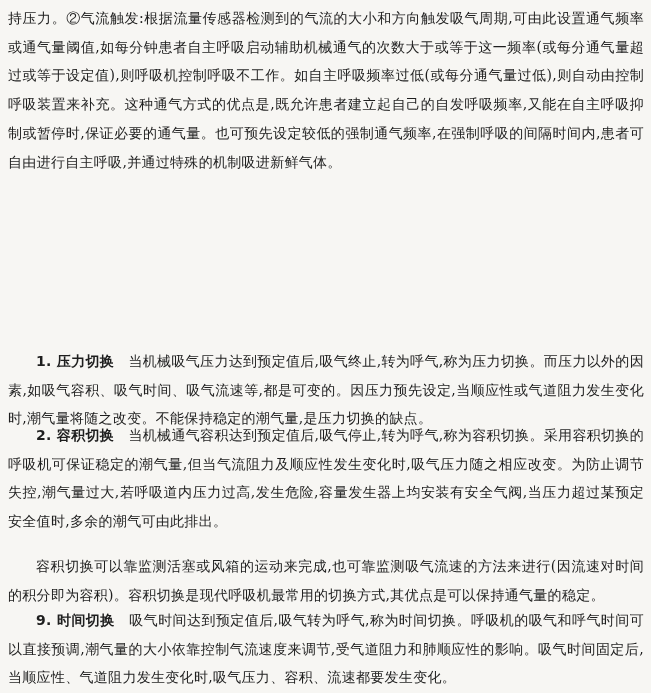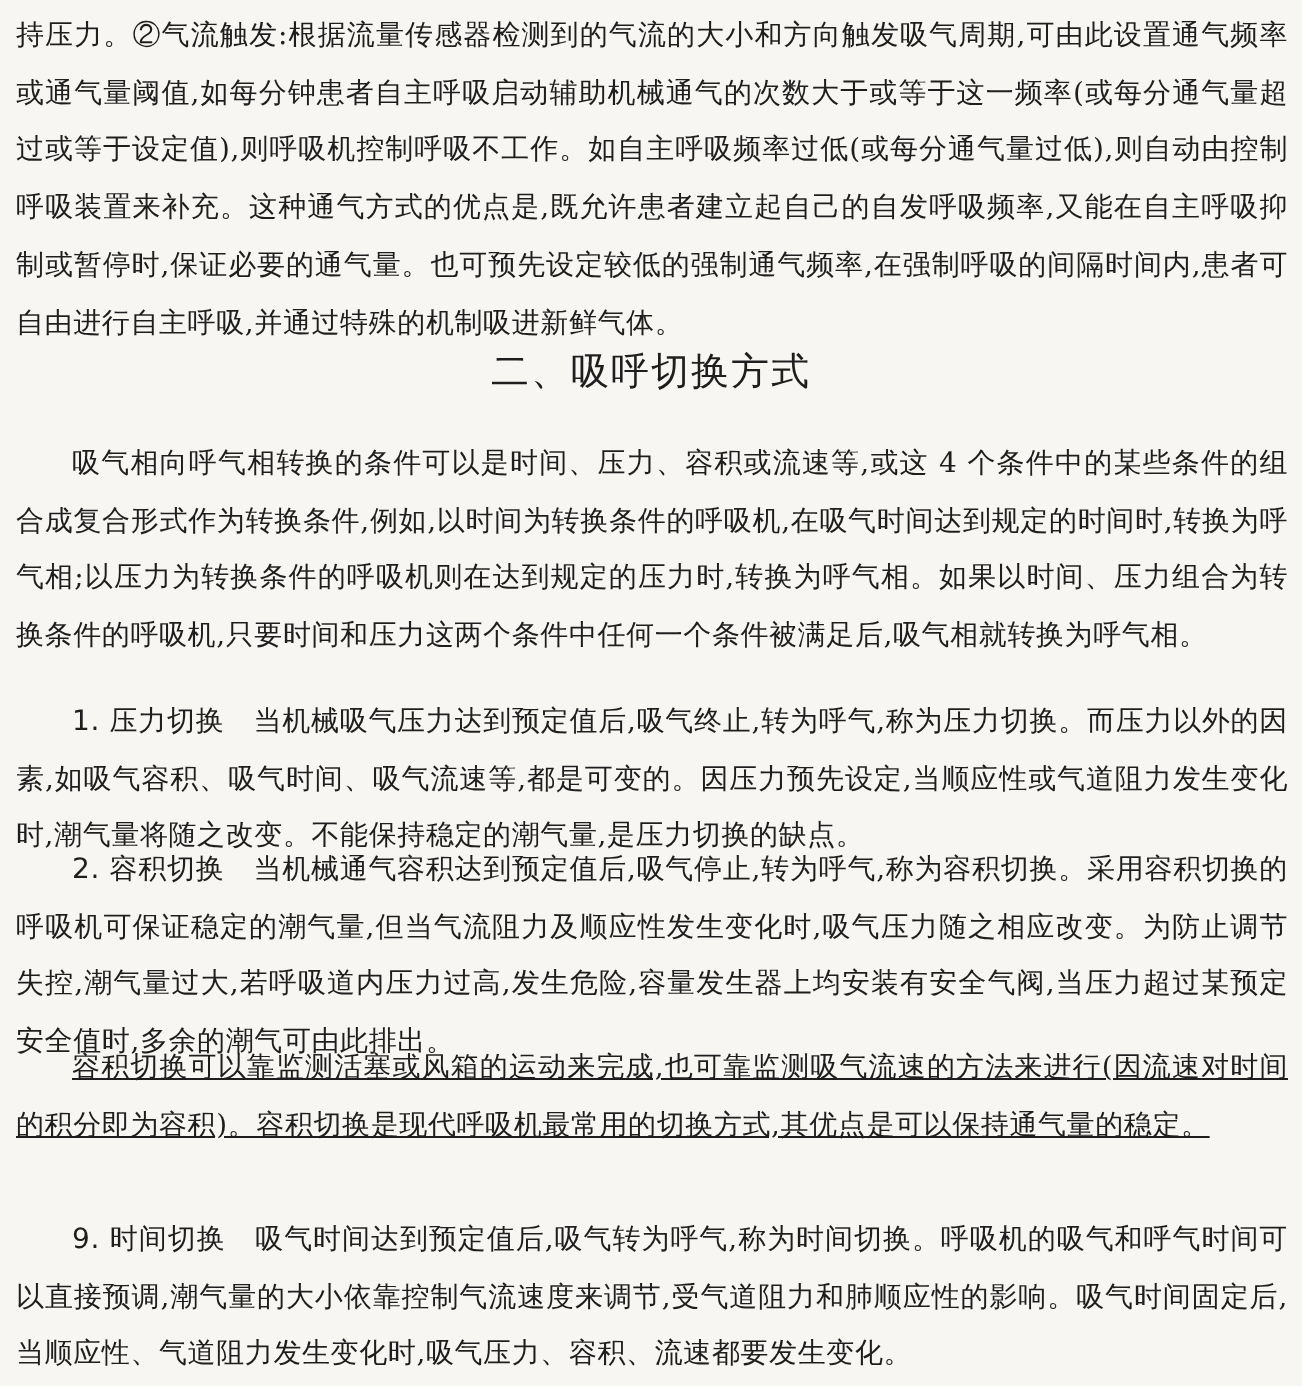--- a/index.html
+++ b/index.html
@@ -14,32 +14,30 @@
     position: absolute; left: 8px; width: 636px;
     font-size: 14px; line-height: 28.7px;
     text-align: justify; margin: 0; letter-spacing: 0.3px;
   }
   .indent { text-indent: 2em; }
   .heading {
     position: absolute; top: 172px; left: 0; width: 651px;
     text-align: center; font-size: 19px; line-height: 28px;
     letter-spacing: 1px;
   }
-  .bold { font-family: "DejaVu Sans", "Liberation Sans", sans-serif; font-weight: normal; }
+  .bold { font-family: "DejaVu Sans", "Liberation Sans", sans-serif; font-weight: bold; }
 </style>
 </head>
 <body>
 
 <div class="page">
   <p class="para" style="top:4px;">持压力。②气流触发:根据流量传感器检测到的气流的大小和方向触发吸气周期,可由此设置通气频率或通气量阈值,如每分钟患者自主呼吸启动辅助机械通气的次数大于或等于这一频率(或每分通气量超过或等于设定值),则呼吸机控制呼吸不工作。如自主呼吸频率过低(或每分通气量过低),则自动由控制呼吸装置来补充。这种通气方式的优点是,既允许患者建立起自己的自发呼吸频率,又能在自主呼吸抑制或暂停时,保证必要的通气量。也可预先设定较低的强制通气频率,在强制呼吸的间隔时间内,患者可自由进行自主呼吸,并通过特殊的机制吸进新鲜气体。</p>
 
-  <div class="heading">二、吸呼切换方式</div>
 
-  <p class="para indent" style="top:218px;">吸气相向呼气相转换的条件可以是时间、压力、容积或流速等,或这 4 个条件中的某些条件的组合成复合形式作为转换条件,例如,以时间为转换条件的呼吸机,在吸气时间达到规定的时间时,转换为呼气相;以压力为转换条件的呼吸机则在达到规定的压力时,转换为呼气相。如果以时间、压力组合为转换条件的呼吸机,只要时间和压力这两个条件中任何一个条件被满足后,吸气相就转换为呼气相。</p>
 
   <p class="para indent" style="top:347px;"><span class="bold">1. 压力切换</span>&nbsp;&nbsp;&nbsp;<span>当机械吸气压力达到预定值后,吸气终止,转为呼气,称为压力切换。而压力以外的因素,如吸气容积、吸气时间、吸气流速等,都是可变的。因压力预先设定,当顺应性或气道阻力发生变化时,潮气量将随之改变。不能保持稳定的潮气量,是压力切换的缺点。</span></p>
 
   <p class="para indent" style="top:421px;"><span class="bold">2. 容积切换</span>&nbsp;&nbsp;&nbsp;<span>当机械通气容积达到预定值后,吸气停止,转为呼气,称为容积切换。采用容积切换的呼吸机可保证稳定的潮气量,但当气流阻力及顺应性发生变化时,吸气压力随之相应改变。为防止调节失控,潮气量过大,若呼吸道内压力过高,发生危险,容量发生器上均安装有安全气阀,当压力超过某预定安全值时,多余的潮气可由此排出。</span></p>
 
-  <p class="para indent" style="top:520px;text-decoration:underline;">容积切换可以靠监测活塞或风箱的运动来完成,也可靠监测吸气流速的方法来进行(因流速对时间的积分即为容积)。容积切换是现代呼吸机最常用的切换方式,其优点是可以保持通气量的稳定。</p>
+  <p class="para indent" style="top:552px;">容积切换可以靠监测活塞或风箱的运动来完成,也可靠监测吸气流速的方法来进行(因流速对时间的积分即为容积)。容积切换是现代呼吸机最常用的切换方式,其优点是可以保持通气量的稳定。</p>
 
   <p class="para indent" style="top:606px;"><span class="bold">9. 时间切换</span>&nbsp;&nbsp;&nbsp;<span>吸气时间达到预定值后,吸气转为呼气,称为时间切换。呼吸机的吸气和呼气时间可以直接预调,潮气量的大小依靠控制气流速度来调节,受气道阻力和肺顺应性的影响。吸气时间固定后,当顺应性、气道阻力发生变化时,吸气压力、容积、流速都要发生变化。</span></p>
 </div>
 
 </body></html>

